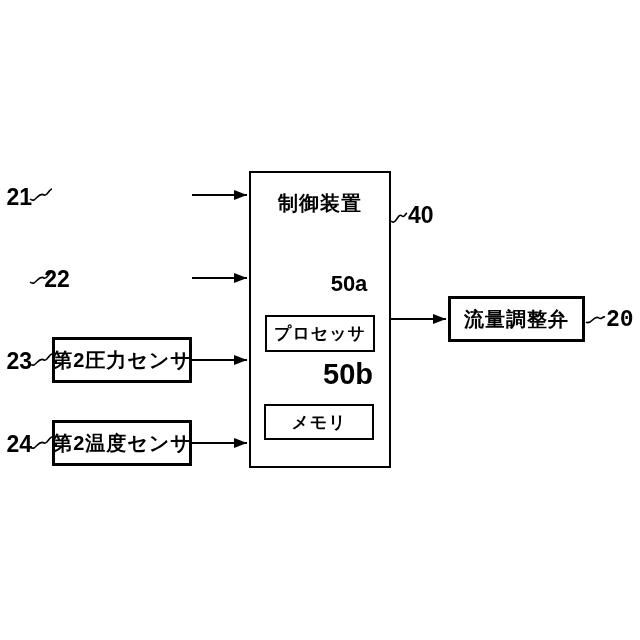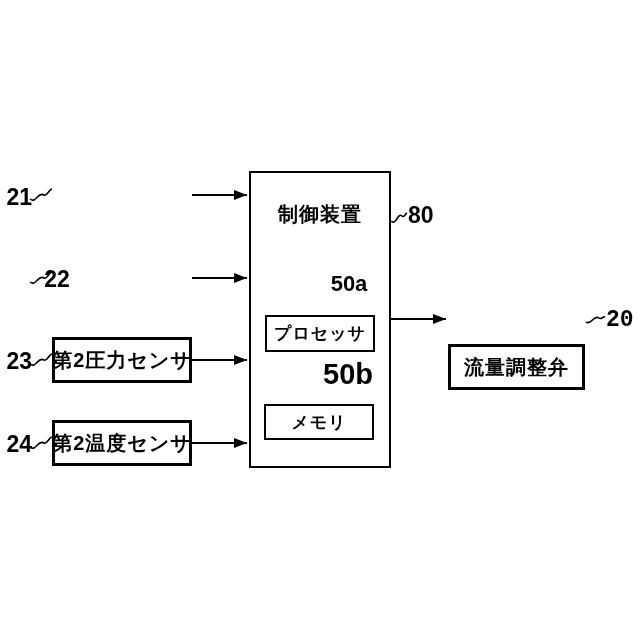--- a/index.html
+++ b/index.html
@@ -31,31 +31,31 @@
     white-space: nowrap;
   }
   .box-sensor1 { left: 52px;  top: 172px; width: 140px; height: 46px; }
   .box-sensor2 { left: 52px;  top: 255px; width: 140px; height: 46px; }
   .box-sensor3 { left: 52px;  top: 337px; width: 140px; height: 46px; }
   .box-sensor4 { left: 52px;  top: 420px; width: 140px; height: 46px; }
   .box-controller {
     left: 249px; top: 171px; width: 142px; height: 297px;
     border-width: 2px;
     align-items: flex-start;
-    padding-top: 28px;
+    padding-top: 17px;
   }
   .box-processor {
     left: 265px; top: 315px; width: 110px; height: 37px;
     border-width: 2px; font-size: 17px;
   }
   .box-memory {
     left: 264px; top: 404px; width: 110px; height: 36px;
     border-width: 2px; font-size: 17px;
   }
-  .box-valve { left: 448px; top: 296px; width: 137px; height: 46px; margin-top: 48px; }
+  .box-valve { left: 448px; top: 296px; width: 137px; height: 46px; }
 
   .ref {
     position: absolute;
     font-weight: bold;
     font-size: 23px;
     line-height: 26px;
     height: 26px;
     white-space: nowrap;
   }
   .ref-21 { left: 4px;   top: 184px; width: 28px; text-align: right; }
@@ -122,18 +122,18 @@
   </div>
 
   <div class="box box-valve">
     <span>流量調整弁</span>
   </div>
 
   <div class="ref ref-21">21</div>
   <div class="ref ref-22">22</div>
   <div class="ref ref-23">23</div>
   <div class="ref ref-24">24</div>
-  <div class="ref ref-50">80</div>
+  <div class="ref ref-50">40</div>
   <div class="ref ref-50a">50a</div>
   <div class="ref ref-50b">50b</div>
   <div class="ref ref-20">20</div>
 
 </div>
 
 </body></html>

